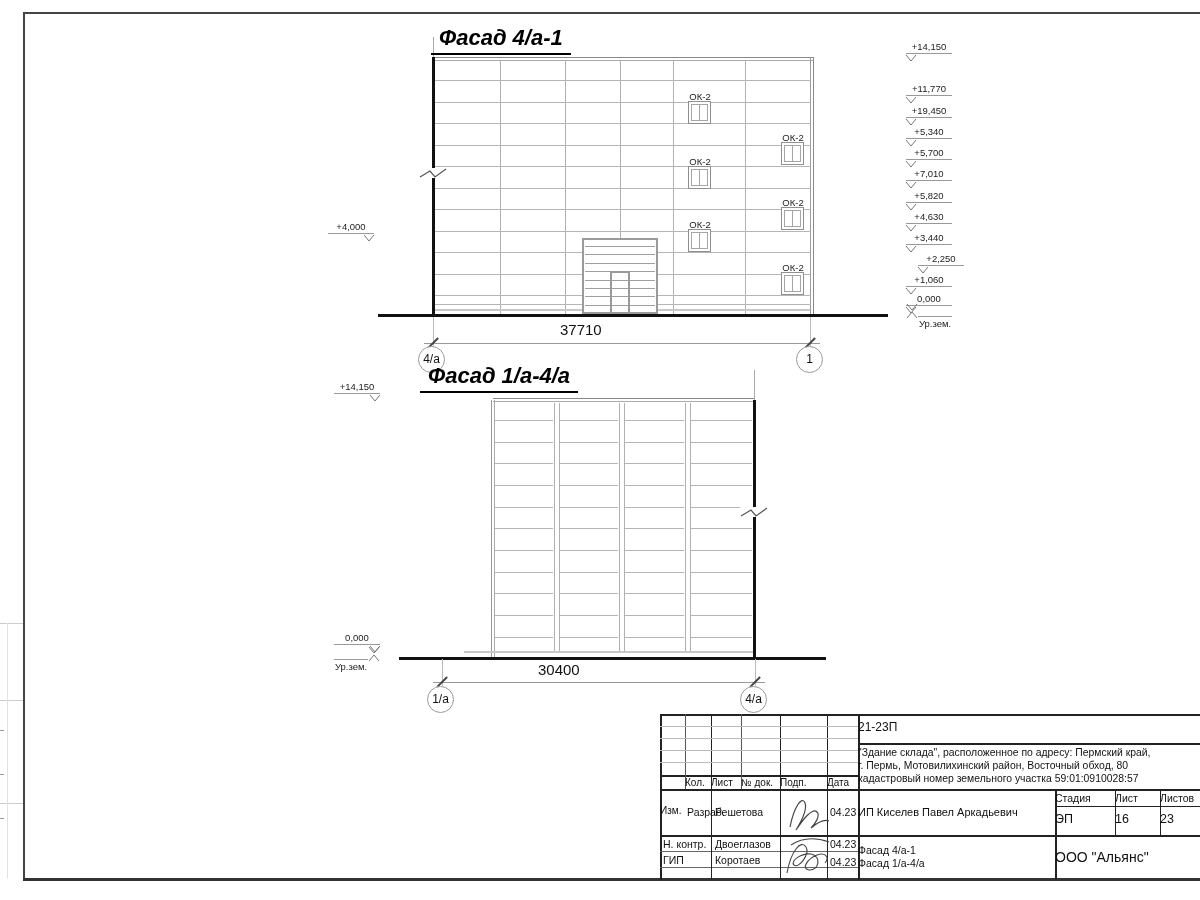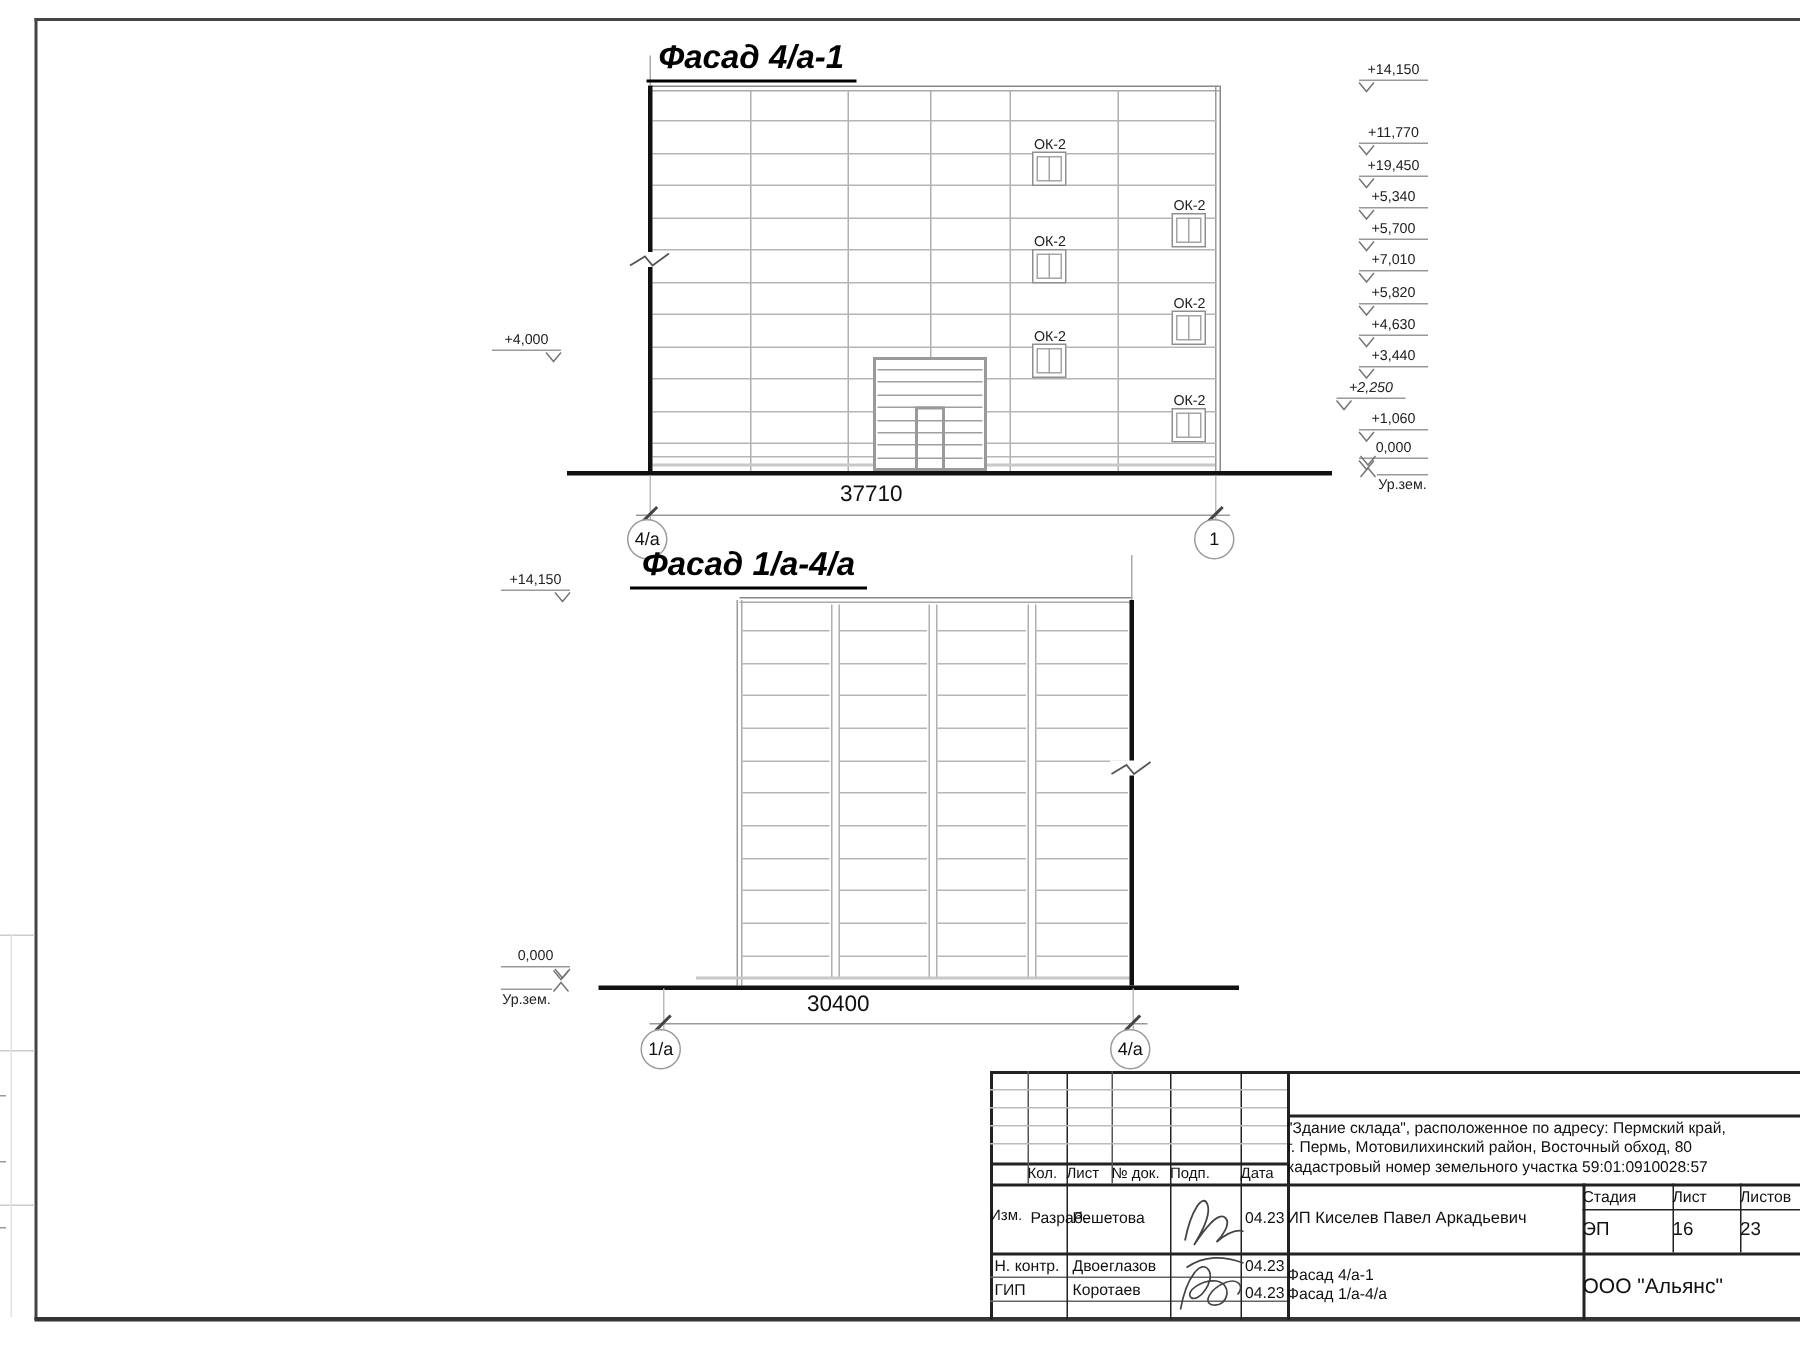--- a/index.html
+++ b/index.html
@@ -214,21 +214,21 @@
         <svg width="12" height="8" style="position: absolute; left: -1px; top: 12px;">
           <polyline points="1,1 6,7 11,1" stroke="#777" stroke-width="1" fill="none"></polyline>
         </svg>
       </div>
       <div style="position: absolute; left: 906px; top: 233px; width: 46px;">
         <span class="mark-label">+3,440</span>
         <svg width="12" height="8" style="position: absolute; left: -1px; top: 12px;">
           <polyline points="1,1 6,7 11,1" stroke="#777" stroke-width="1" fill="none"></polyline>
         </svg>
       </div>
-      <div style="position: absolute; left: 891px; top: 254px; width: 46px; font-style: italic;">
+      <div style="position: absolute; left: 918px; top: 254px; width: 46px;">
         <span class="mark-label">+2,250</span>
         <svg width="12" height="8" style="position: absolute; left: -1px; top: 12px;">
           <polyline points="1,1 6,7 11,1" stroke="#777" stroke-width="1" fill="none"></polyline>
         </svg>
       </div>
       <div style="position: absolute; left: 906px; top: 275px; width: 46px;">
         <span class="mark-label">+1,060</span>
         <svg width="12" height="8" style="position: absolute; left: -1px; top: 12px;">
           <polyline points="1,1 6,7 11,1" stroke="#777" stroke-width="1" fill="none"></polyline>
         </svg>
@@ -322,20 +322,21 @@
 
   <div class="t" style="left:442px;top:659px;width:1px;height:27px;background:#bbb"></div>
   <div class="t" style="left:755px;top:659px;width:1px;height:27px;background:#bbb"></div>
   <div class="t" style="left:433px;top:682px;width:332px;height:1px;background:#999"></div>
   <div class="tick" style="left:435px;top:681px;"></div>
   <div class="tick" style="left:748px;top:681px;"></div>
   <div class="t c dim" style="left:538px;top:661px;width:120px;">30400</div>
   <div class="bubble" style="left:427px;top:686px;">1/а</div>
   <div class="bubble" style="left:740px;top:686px;">4/а</div>
 
+  <div class="t c" style="left:858px;top:720px;width:310px;font-size:12px;">21-23П</div>
 
   <div class="t c" style="left:858px;top:747px;width:342px;font-size:10.4px;">"Здание склада", расположенное по адресу: Пермский край,</div>
   <div class="t c" style="left:858px;top:760px;width:342px;font-size:10.4px;">г. Пермь, Мотовилихинский район, Восточный обход, 80</div>
   <div class="t c" style="left:858px;top:773px;width:342px;font-size:10.4px;">кадастровый номер земельного участка 59:01:0910028:57</div>
 
   <div class="t c tbh" style="left:660px;top:777px;width:25px;margin-top:28px;">Изм.</div>
   <div class="t c tbh" style="left:685px;top:777px;width:26px;">Кол.</div>
   <div class="t c tbh" style="left:711px;top:777px;width:30px;">Лист</div>
   <div class="t c tbh" style="left:741px;top:777px;width:39px;">№ док.</div>
   <div class="t c tbh" style="left:780px;top:777px;width:47px;">Подп.</div>

